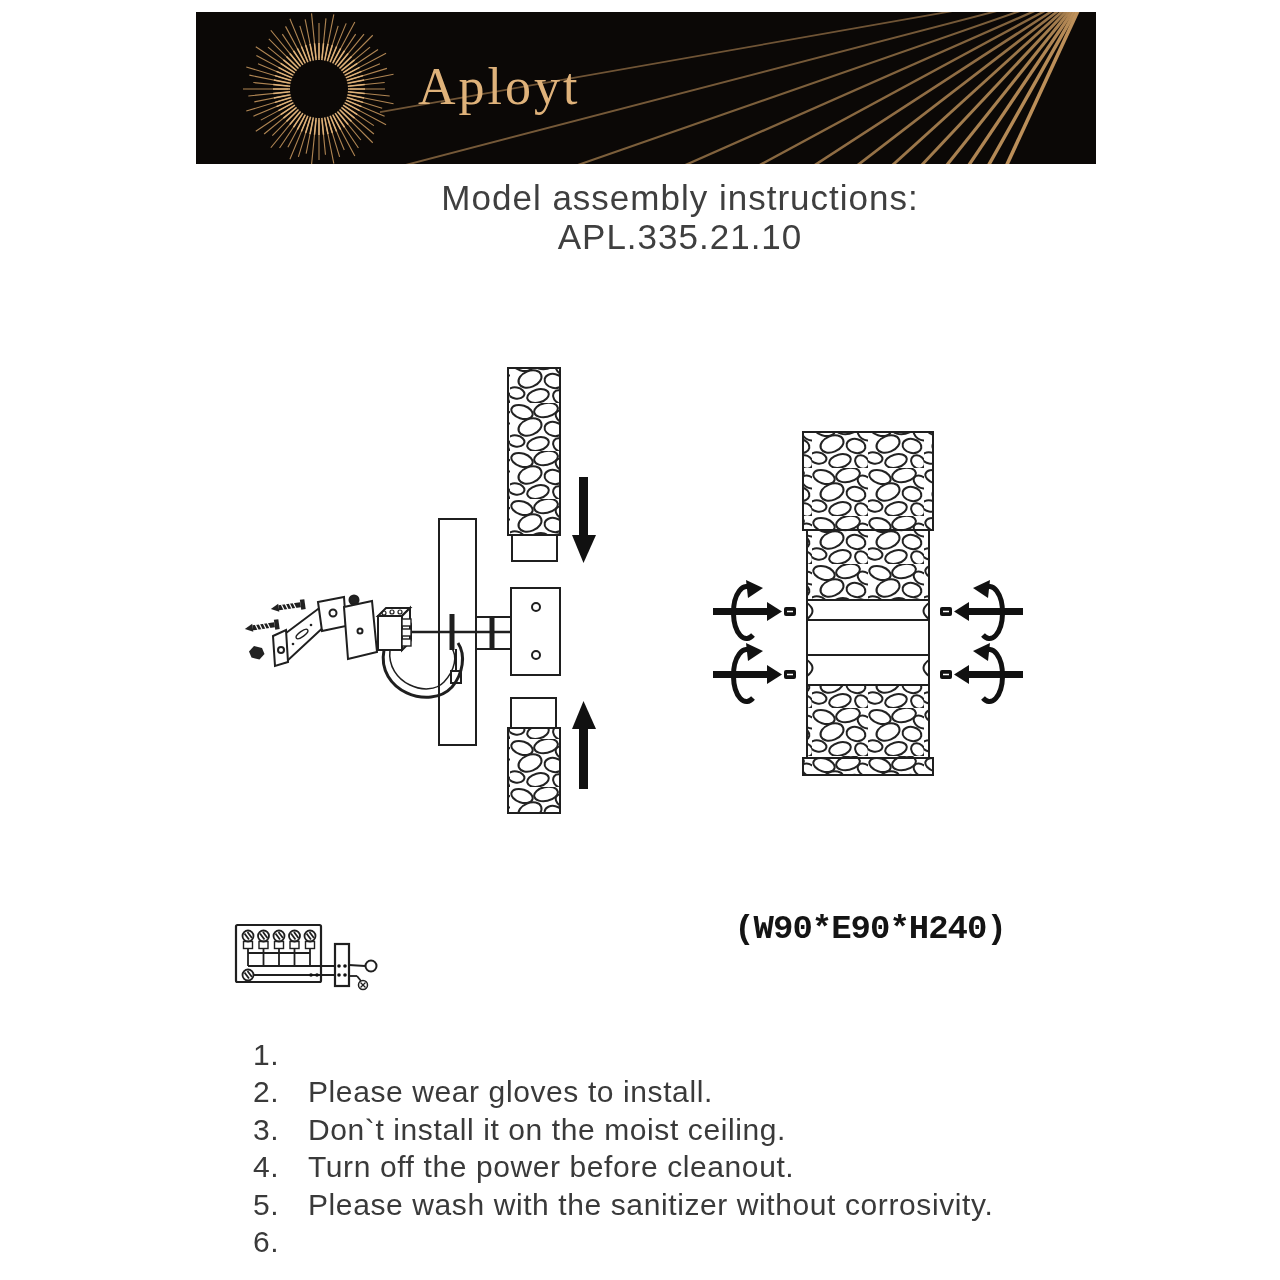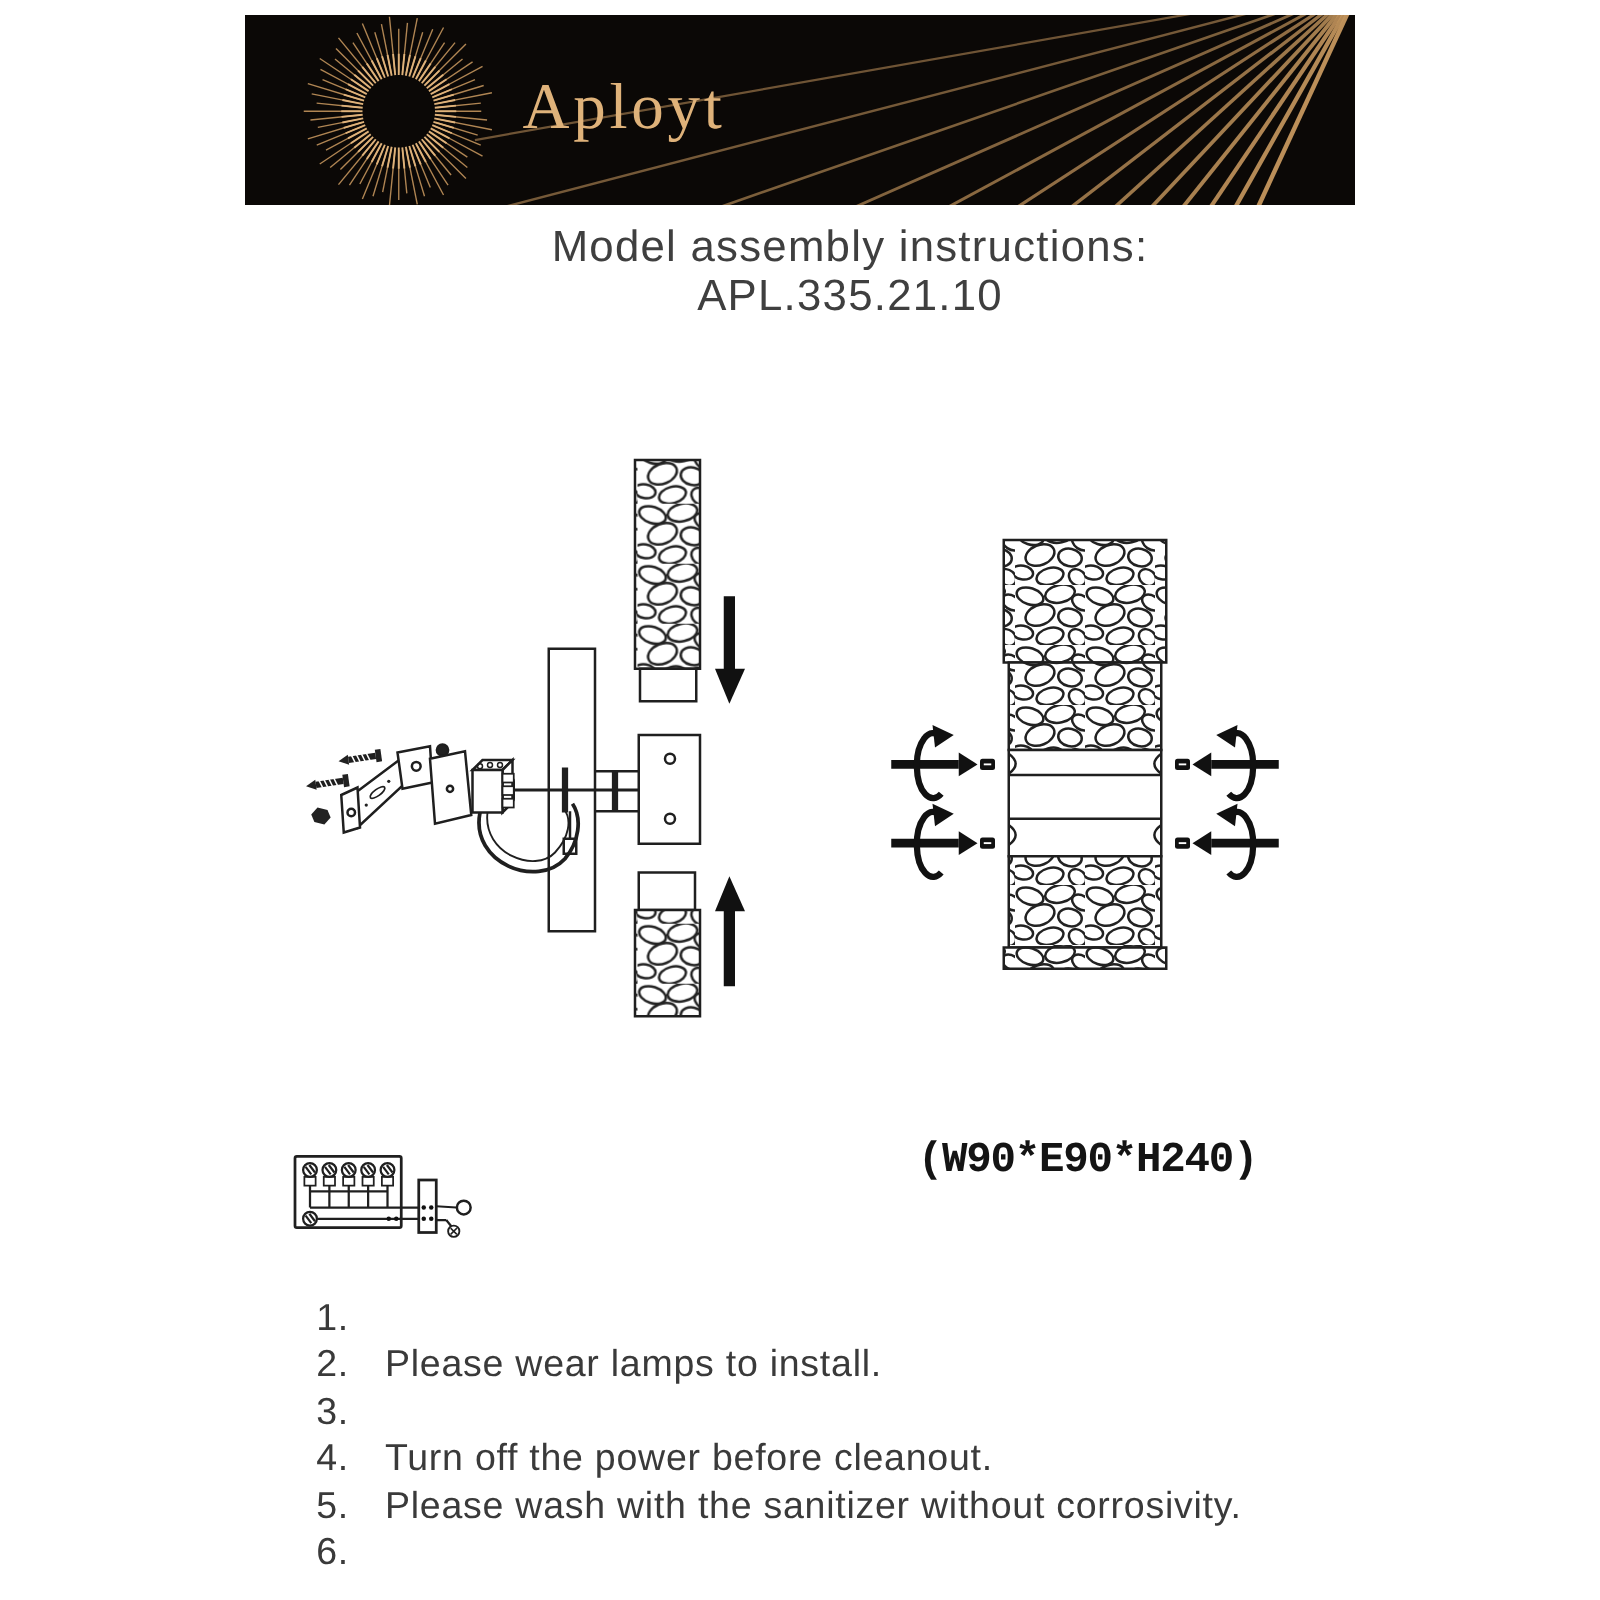--- a/index.html
+++ b/index.html
@@ -1,21 +1,21 @@
 <!DOCTYPE html>
 <html><head>
 <meta charset="utf-8">
 <style>
   html,body{margin:0;padding:0;background:#ffffff;}
   .page{position:relative;width:1280px;height:1280px;background:#fff;overflow:hidden;
         font-family:"Liberation Sans",sans-serif;color:#3b3b3b;}
 
   
   .banner{position:absolute;left:196px;top:12px;width:888px;height:152px;
-          background:var(--banner_bg,#0b0806);overflow:hidden;}
+          background:var(--banner_bg,#0b0806);overflow:hidden;padding-left:12px;}
   .banner svg{position:absolute;left:0;top:0;}
   .brand{position:absolute;left:222px;top:50%;transform:translateY(-53%);
          font-family:"Liberation Serif",serif;font-weight:400;
          font-size:52px;letter-spacing:3px;color:var(--gold_bright,#d9ad74);}
 
   
   .title-block{position:absolute;left:0;top:178px;width:1280px;text-align:center;
                font-size:35px;line-height:39px;letter-spacing:1px;color:#3f3f3f;padding-left:40px;}
 
   
@@ -413,24 +413,25 @@
         <circle cx="117" cy="55" r="1.8"></circle>
     </g>
   </svg>
 
   <ol class="instructions">
     <li>
       <span class="num">1.</span>
     </li>
     <li>
       <span class="num">2.</span>
-      <span class="txt">Please wear lamps to install.</span>
+      <span class="txt">Please wear gloves to install.</span>
     </li>
     <li>
       <span class="num">3.</span>
+      <span class="txt">Don`t install it on the moist ceiling.</span>
     </li>
     <li>
       <span class="num">4.</span>
       <span class="txt">Turn off the power before cleanout.</span>
     </li>
     <li>
       <span class="num">5.</span>
       <span class="txt">Please wash with the sanitizer without corrosivity.</span>
     </li>
     <li>

